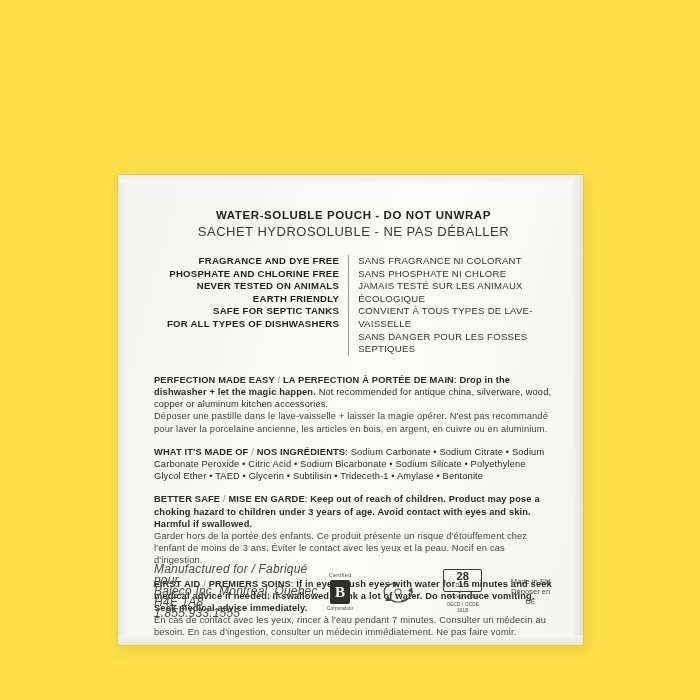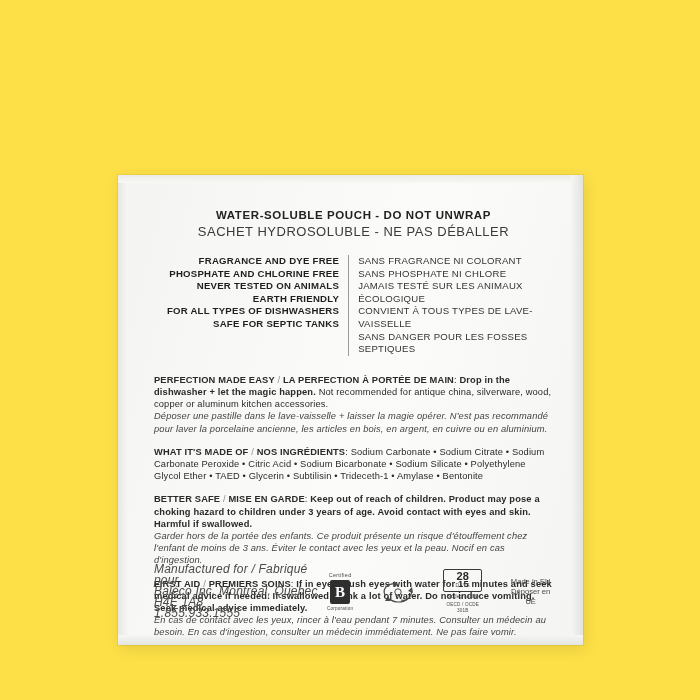--- a/index.html
+++ b/index.html
@@ -115,21 +115,20 @@
   .section p {
     margin: 0;
     font-size: 9.3px;
     line-height: 12.2px;
     letter-spacing: 0.15px;
     color: #2a2a2a;
     text-align: left;
   }
   .section .en { }
   .section .fr {
-    font-style: italic;
     color: #444;
   }
   .lead {
     font-weight: bold;
   }
   .strongish {
     font-weight: bold;
   }
 
   
@@ -239,22 +238,22 @@
         <div class="line1">WATER-SOLUBLE POUCH - DO NOT UNWRAP</div>
         <div class="line2">SACHET HYDROSOLUBLE - NE PAS DÉBALLER</div>
       </div>
 
       <div class="claims">
         <div class="col col-en">
           <div>FRAGRANCE AND DYE FREE</div>
           <div>PHOSPHATE AND CHLORINE FREE</div>
           <div>NEVER TESTED ON ANIMALS</div>
           <div>EARTH FRIENDLY</div>
+          <div>SAFE FOR SEPTIC TANKS</div>
           <div>FOR ALL TYPES OF DISHWASHERS</div>
-          <div>SAFE FOR SEPTIC TANKS</div>
         </div>
         <div class="col col-fr">
           <div>SANS FRAGRANCE NI COLORANT</div>
           <div>SANS PHOSPHATE NI CHLORE</div>
           <div>JAMAIS TESTÉ SUR LES ANIMAUX</div>
           <div>ÉCOLOGIQUE</div>
           <div>CONVIENT À TOUS TYPES DE LAVE-VAISSELLE</div>
           <div>SANS DANGER POUR LES FOSSES SEPTIQUES</div>
         </div>
       </div>

